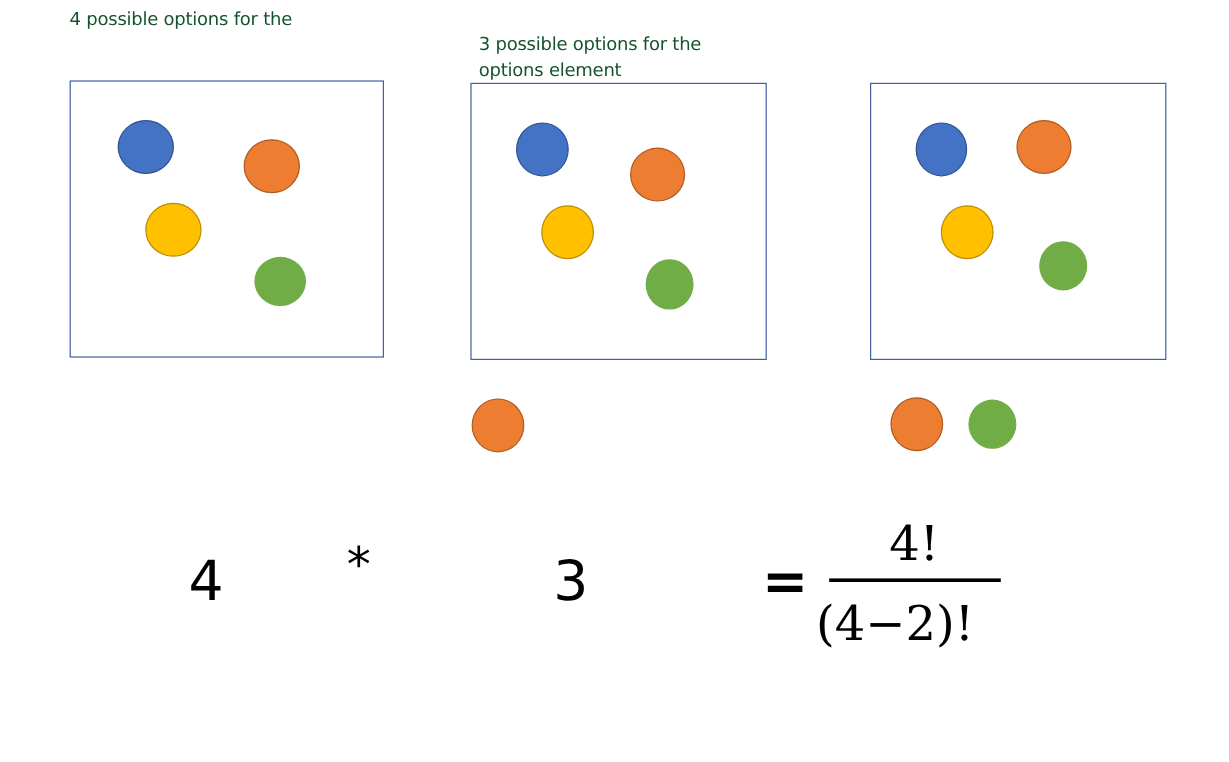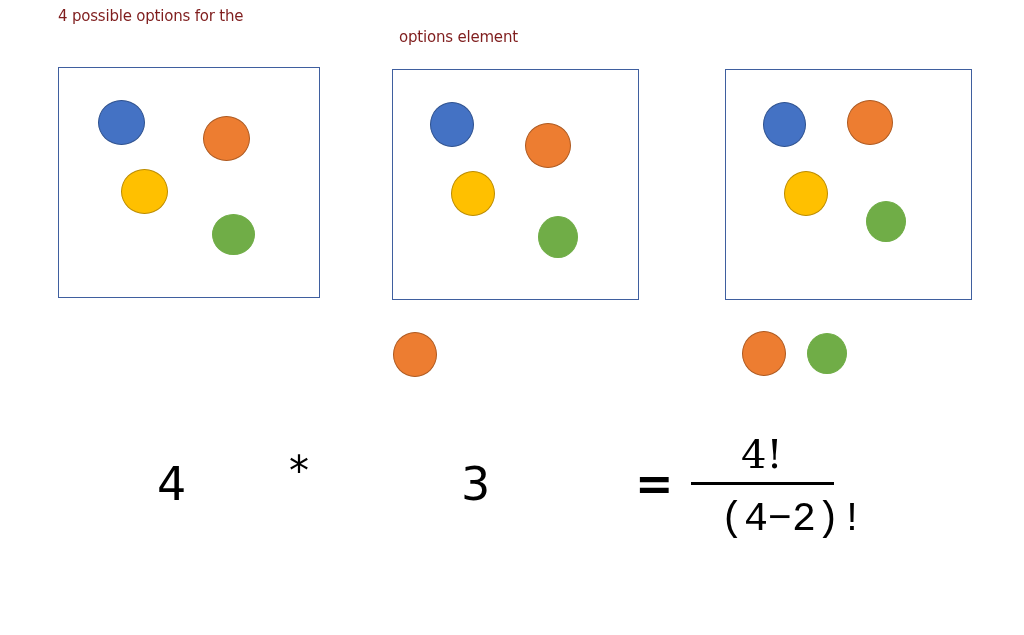--- a/index.html
+++ b/index.html
@@ -1,38 +1,39 @@
 <!DOCTYPE html>
 <html><head>
 <meta charset="utf-8">
 <style>
   html, body { margin: 0; padding: 0; background: #ffffff; }
   body { width: 1024px; height: 635px; position: relative; overflow: hidden;
          font-family: "Liberation Sans", "DejaVu Sans", sans-serif; color: #000; }
-  .caption { position: absolute; font-size: 15px; line-height: 21px; color: #7f1d1d;
+  .caption { position: absolute; font-size: 15px; line-height: 21px; color: #14532d;
              font-family: "DejaVu Sans", "Liberation Sans", sans-serif; letter-spacing: -0.2px; }
   .box { position: absolute; border: 1.5px solid #3f5f9f; box-sizing: border-box; background: #fff; }
   .ball { position: absolute; border-radius: 50%; box-sizing: border-box; }
   .ball.blue   { background: #4472c4; border: 1.5px solid #2f528f; }
   .ball.orange { background: #ed7d31; border: 1.5px solid #ae5a21; }
   .ball.yellow { background: #ffc000; border: 1.5px solid #bc8c00; }
   .ball.green  { background: #70ad47; border: 1px solid #70ad47; }
   .big { position: absolute; font-size: 46px; line-height: 50px; color: #000;
          font-family: "DejaVu Sans", "Liberation Sans", sans-serif; }
   .math { position: absolute; font-family: "DejaVu Serif", "Liberation Serif", serif; font-size: 40px; line-height: 44px; color: #000; }
   .frac-line { position: absolute; height: 3px; background: #000; }
 </style>
 </head>
 <body>
 
 <div class="caption" style="left:58px; top:6px;">
   <div>4 possible options for the</div>
 </div>
 
 <div class="caption" style="left:399px; top:27px;">
+  <div>3 possible options for the</div>
   <div>options element</div>
 </div>
 
 <div class="box" style="left:58px; top:67px; width:262px; height:231px;"></div>
 <div class="ball blue" style="left:98px;  top:100px; width:47px; height:45px;"></div>
 <div class="ball orange" style="left:203px; top:116px; width:47px; height:45px;"></div>
 <div class="ball yellow" style="left:121px; top:169px; width:47px; height:45px;"></div>
 <div class="ball green" style="left:212px; top:214px; width:43px; height:41px;"></div>
 
 <div class="box" style="left:392px; top:69px; width:247px; height:231px;"></div>
@@ -50,13 +51,13 @@
 <div class="ball orange" style="left:742px; top:331px; width:44px; height:45px;"></div>
 <div class="ball green" style="left:807px; top:333px; width:40px; height:41px;"></div>
 
 <div class="big" style="left:157px; top:459px;">4</div>
 <div class="big" style="left:289px; top:446px; font-size:40px;">*</div>
 <div class="big" style="left:461px; top:459px;">3</div>
 <div class="big" style="left:635px; top:459px; font-weight:bold;">=</div>
 
 <div class="math" style="left:741px; top:432px;">4!</div>
 <div class="frac-line" style="left:691px; top:482px; width:143px;"></div>
-<div class="math" style="left:720px; top:498px;font-family:Liberation Mono, monospace;">(4−2)!</div>
+<div class="math" style="left:680px; top:498px;">(4−2)!</div>
 
 </body></html>

